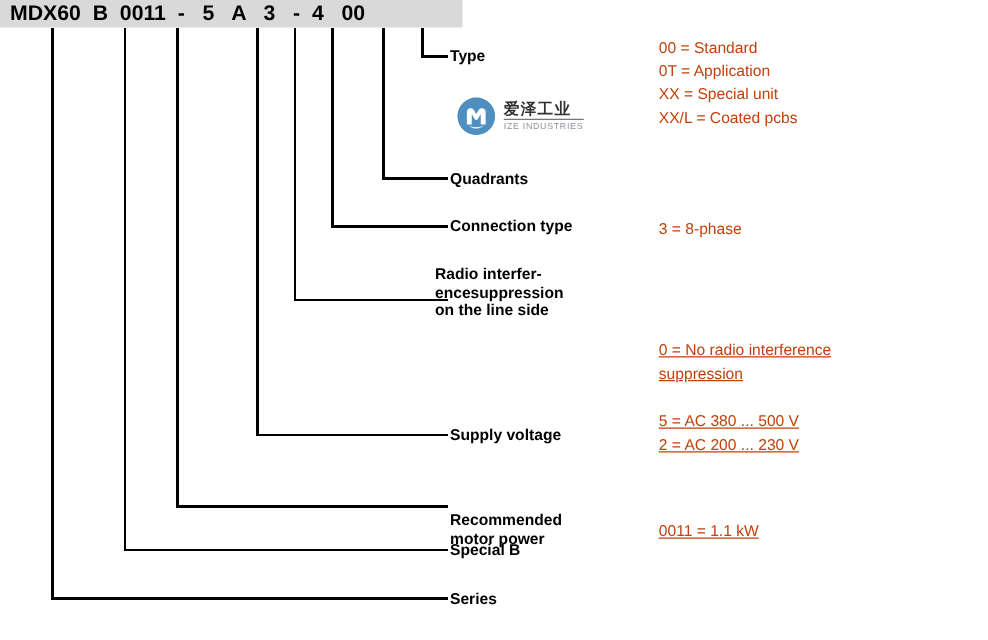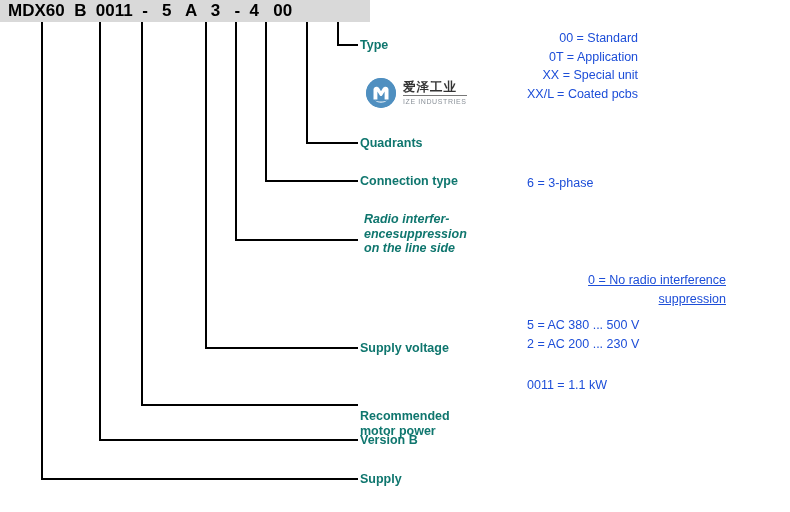--- a/index.html
+++ b/index.html
@@ -28,34 +28,33 @@
   }
 
   
   svg.leaders{position:absolute;left:0;top:0;width:790px;height:512px;}
 
   
   .mid-label{
     position:absolute;
     font-size:12.5px;
     font-weight:bold;
-    color:#0f766e;
+    color:#000000;
     line-height:14.5px;
     white-space:pre-line;
   }
 
   
   .desc{
     position:absolute;
     left:527px;
     font-size:12.5px;
-    color:#1d4ed8;
+    color:#c2410c;
     line-height:18.5px;
     white-space:pre-line;
-    text-align:right;
   }
 
   
   .logo-wrap{
     position:absolute;left:366px;top:78px;
     display:flex;align-items:center;gap:7px;
   }
   .logo-mark{
     width:30px;height:30px;border-radius:50%;
     background:#4f8fc0;
@@ -103,48 +102,48 @@
       <path d="M42,22 L42,479 L358,479"></path>
     </g>
   </svg>
 
   <div class="mid-label" style="left:360px;top:38px;">Type</div>
 
   <div class="mid-label" style="left:360px;top:136px;">Quadrants</div>
 
   <div class="mid-label" style="left:360px;top:174px;">Connection type</div>
 
-  <div class="mid-label" style="left:364px;top:212px;font-style:italic;">Radio interfer-
+  <div class="mid-label" style="left:348px;top:212px;">Radio interfer-
 encesuppression
 on the line side</div>
 
   <div class="mid-label" style="left:360px;top:341px;text-align:center;">Supply voltage</div>
 
   <div class="mid-label" style="left:360px;top:409px;">Recommended
 motor power</div>
 
-  <div class="mid-label" style="left:360px;top:433px;">Version B</div>
+  <div class="mid-label" style="left:360px;top:433px;">Special B</div>
 
-  <div class="mid-label" style="left:360px;top:472px;">Supply</div>
+  <div class="mid-label" style="left:360px;top:472px;">Series</div>
 
   <div class="desc" style="top:29px;">00 = Standard
 0T = Application
 XX = Special unit
 XX/L = Coated pcbs</div>
 
 
-  <div class="desc" style="top:174px;">6 = 3-phase</div>
+  <div class="desc" style="top:174px;">3 = 8-phase</div>
 
 
   <div class="desc" style="top:271px;text-decoration:underline;">0 = No radio interference suppression</div>
 
-  <div class="desc" style="top:316px;">5 = AC 380 ... 500 V
+  <div class="desc" style="top:328px;text-decoration:underline;">5 = AC 380 ... 500 V
 2 = AC 200 ... 230 V</div>
 
-  <div class="desc" style="top:376px;">0011 = 1.1 kW</div>
+  <div class="desc" style="top:416px;text-decoration:underline;">0011 = 1.1 kW</div>
 
 
   <div class="logo-wrap">
     <div class="logo-mark">
       <svg width="30" height="30" viewBox="0 0 30 30" xmlns="http://www.w3.org/2000/svg">
         <circle cx="15" cy="15" r="15" fill="#4f8fc0"></circle>
         <path d="M7.5,21.5 L7.5,11.5 C7.5,8.4 11.6,7.6 13.2,10.2 L15,13.2 L16.8,10.2 C18.4,7.6 22.5,8.4 22.5,11.5 L22.5,21.5 L18.6,21.5 L18.6,13.4 L16.1,17.4 C15.6,18.2 14.4,18.2 13.9,17.4 L11.4,13.4 L11.4,21.5 Z" fill="#ffffff"></path>
         <path d="M9,22.6 C12.4,25.6 17.6,25.6 21,22.6 C17.6,23.9 12.4,23.9 9,22.6 Z" fill="#ffffff" opacity="0.85"></path>
       </svg>
     </div>

